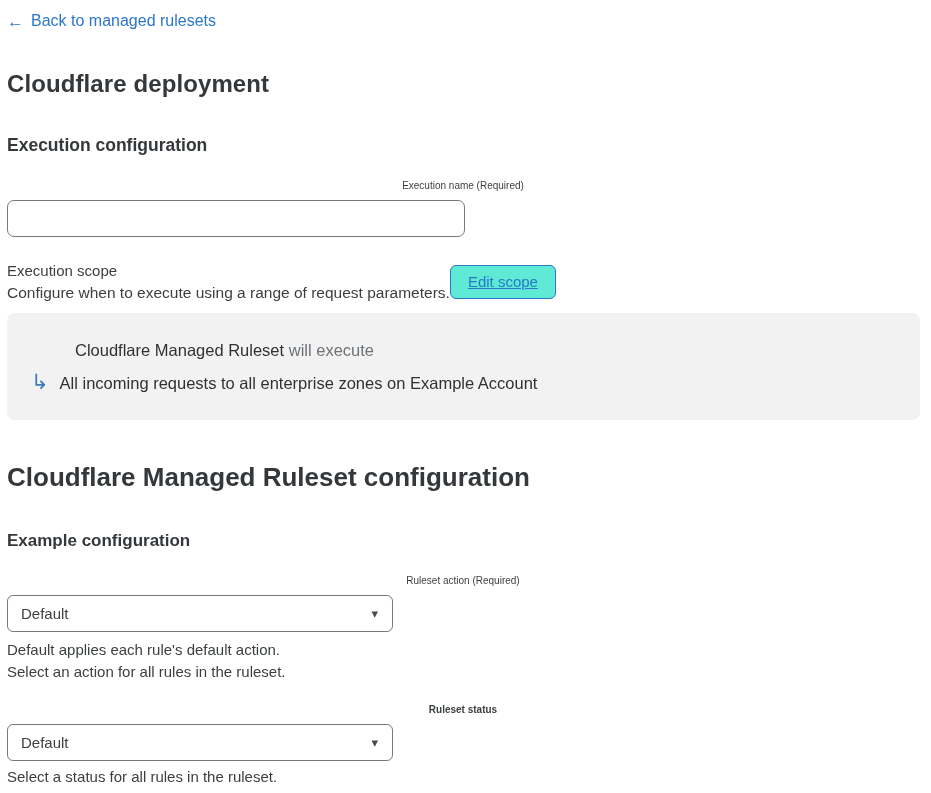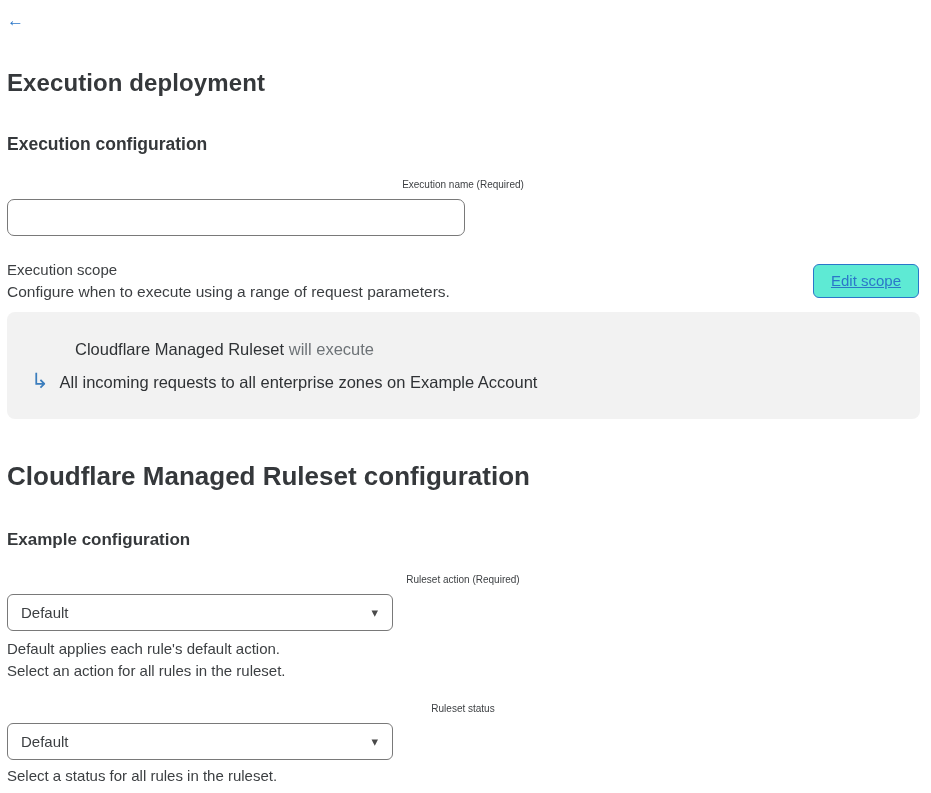--- a/index.html
+++ b/index.html
@@ -49,21 +49,21 @@
 
   .text-input {
     margin-top: 9px; width: 458px; height: 37px;
     border: 1px solid var(--border-gray); border-radius: 7px;
     font-family: inherit; font-size: 15px; padding: 0 12px;
     color: var(--text-color); background: #fff; outline: none; display: block;
   }
 
   
   .scope-row {
-    margin-top: 25px; display: flex; justify-content: space-between;
+    margin-top: 25px; display: flex; 
     align-items: center;
   }
   .scope-text .scope-label { font-size: 15px; color: var(--text-color); }
   .scope-text .scope-desc { margin-top: 5px; font-size: 15.5px; color: var(--text-color); }
   .edit-scope-btn {
     background: #5eead4; color: var(--link-blue);
     border: 1px solid var(--link-blue); border-radius: 6px;
     font-family: inherit; font-size: 15px; padding: 7px 17px 8px 17px;
     cursor: pointer;
     text-decoration: underline;
@@ -91,33 +91,34 @@
     margin-top: 9px; width: 386px; height: 37px;
     border: 1px solid var(--border-gray); border-radius: 6px;
     background: #fff; display: flex; align-items: center;
     justify-content: space-between; padding: 0 14px 0 13px;
     font-size: 15px; color: var(--text-color); cursor: pointer;
   }
   .select-control .chevron { color: #4a4a4a; font-size: 13px; line-height: 1; }
 
   .help-text { margin-top: 7px; font-size: 15px; color: var(--text-color); line-height: 22px; }
   .help-text div { margin: 0; }
-  .mt21 { margin-top: 21px; }
+  .mt21 { margin-top: 21px; font-weight: bold; }
   .mt5 { margin-top: 5px; }
 </style>
 </head>
 <body>
 
 <div class="container">
 
   <a class="back-link">
     <span class="arrow">←</span>
+    <span>Back to managed rulesets</span>
   </a>
 
-  <h1 class="page-title">Execution deployment</h1>
+  <h1 class="page-title">Cloudflare deployment</h1>
 
   <h2 class="section-heading">Execution configuration</h2>
 
   <div class="field-label">Execution name (Required)</div>
   <input class="text-input" type="text" value="" style="">
 
   <div class="scope-row">
     <div class="scope-text">
       <div class="scope-label">Execution scope</div>
       <div class="scope-desc">Configure when to execute using a range of request parameters.</div>

